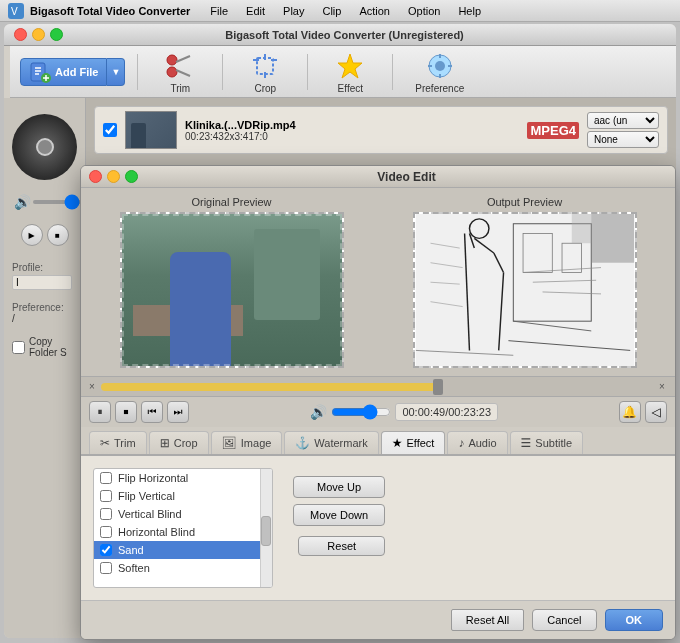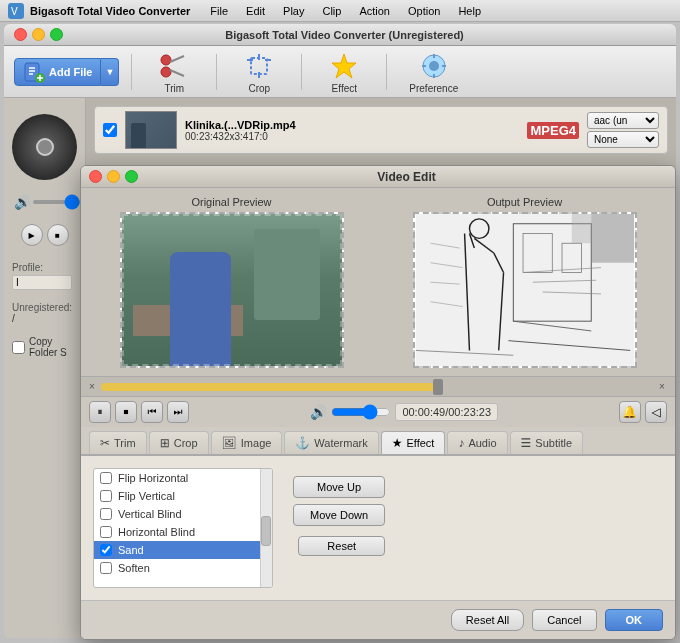--- a/index.html
+++ b/index.html
@@ -90,20 +90,21 @@
 
     
     .toolbar {
       background: linear-gradient(to bottom, #f0f0f0, #d8d8d8);
       height: 52px;
       display: flex;
       align-items: center;
       padding: 0 10px;
       gap: 8px;
       border-bottom: 1px solid #aaa;
+      margin-left: 6px;
     }
     .toolbar-btn {
       display: flex;
       flex-direction: column;
       align-items: center;
       justify-content: center;
       cursor: pointer;
       padding: 4px 10px;
       border-radius: 6px;
       min-width: 60px;
@@ -474,21 +475,21 @@
       border-top: 1px solid #bbb;
       padding: 8px 12px;
       display: flex;
       justify-content: flex-end;
       gap: 8px;
       align-items: center;
     }
     .reset-all-btn {
       background: linear-gradient(to bottom, #f0f0f0, #d8d8d8);
       border: 1px solid #999;
-      border-radius: 8px;
+      border-radius: 2px;
       padding: 4px 14px;
       font-size: 11px;
       cursor: pointer;
     }
     .cancel-btn {
       background: linear-gradient(to bottom, #f0f0f0, #d8d8d8);
       border: 1px solid #999;
       border-radius: 4px;
       padding: 4px 14px;
       font-size: 11px;
@@ -694,21 +695,21 @@
         <div class="play-btn">▶</div>
         <div class="play-btn">■</div>
       </div>
 
       <div style="margin-top:8px;">
         <div style="font-size:10px;color:#555;">Profile:</div>
         <div style="font-size:10px;background:#e8e4dc;border:1px solid #bbb;border-radius:2px;padding:1px 3px;margin-top:2px;width:60px;overflow:hidden;white-space:nowrap;text-overflow:ellipsis;">I</div>
       </div>
 
       <div style="margin-top:4px;">
-        <div style="font-size:10px;color:#555;">Unregistered:</div>
+        <div style="font-size:10px;color:#555;">Preference:</div>
         <div style="font-size:10px;color:#333;">/</div>
       </div>
 
       <div class="checkbox-row" style="margin-top:4px;">
         <input type="checkbox" style="">
         <span style="font-size:10px;color:#333;">Copy Folder S</span>
       </div>
     </div>
 
     <div class="file-list-area">

